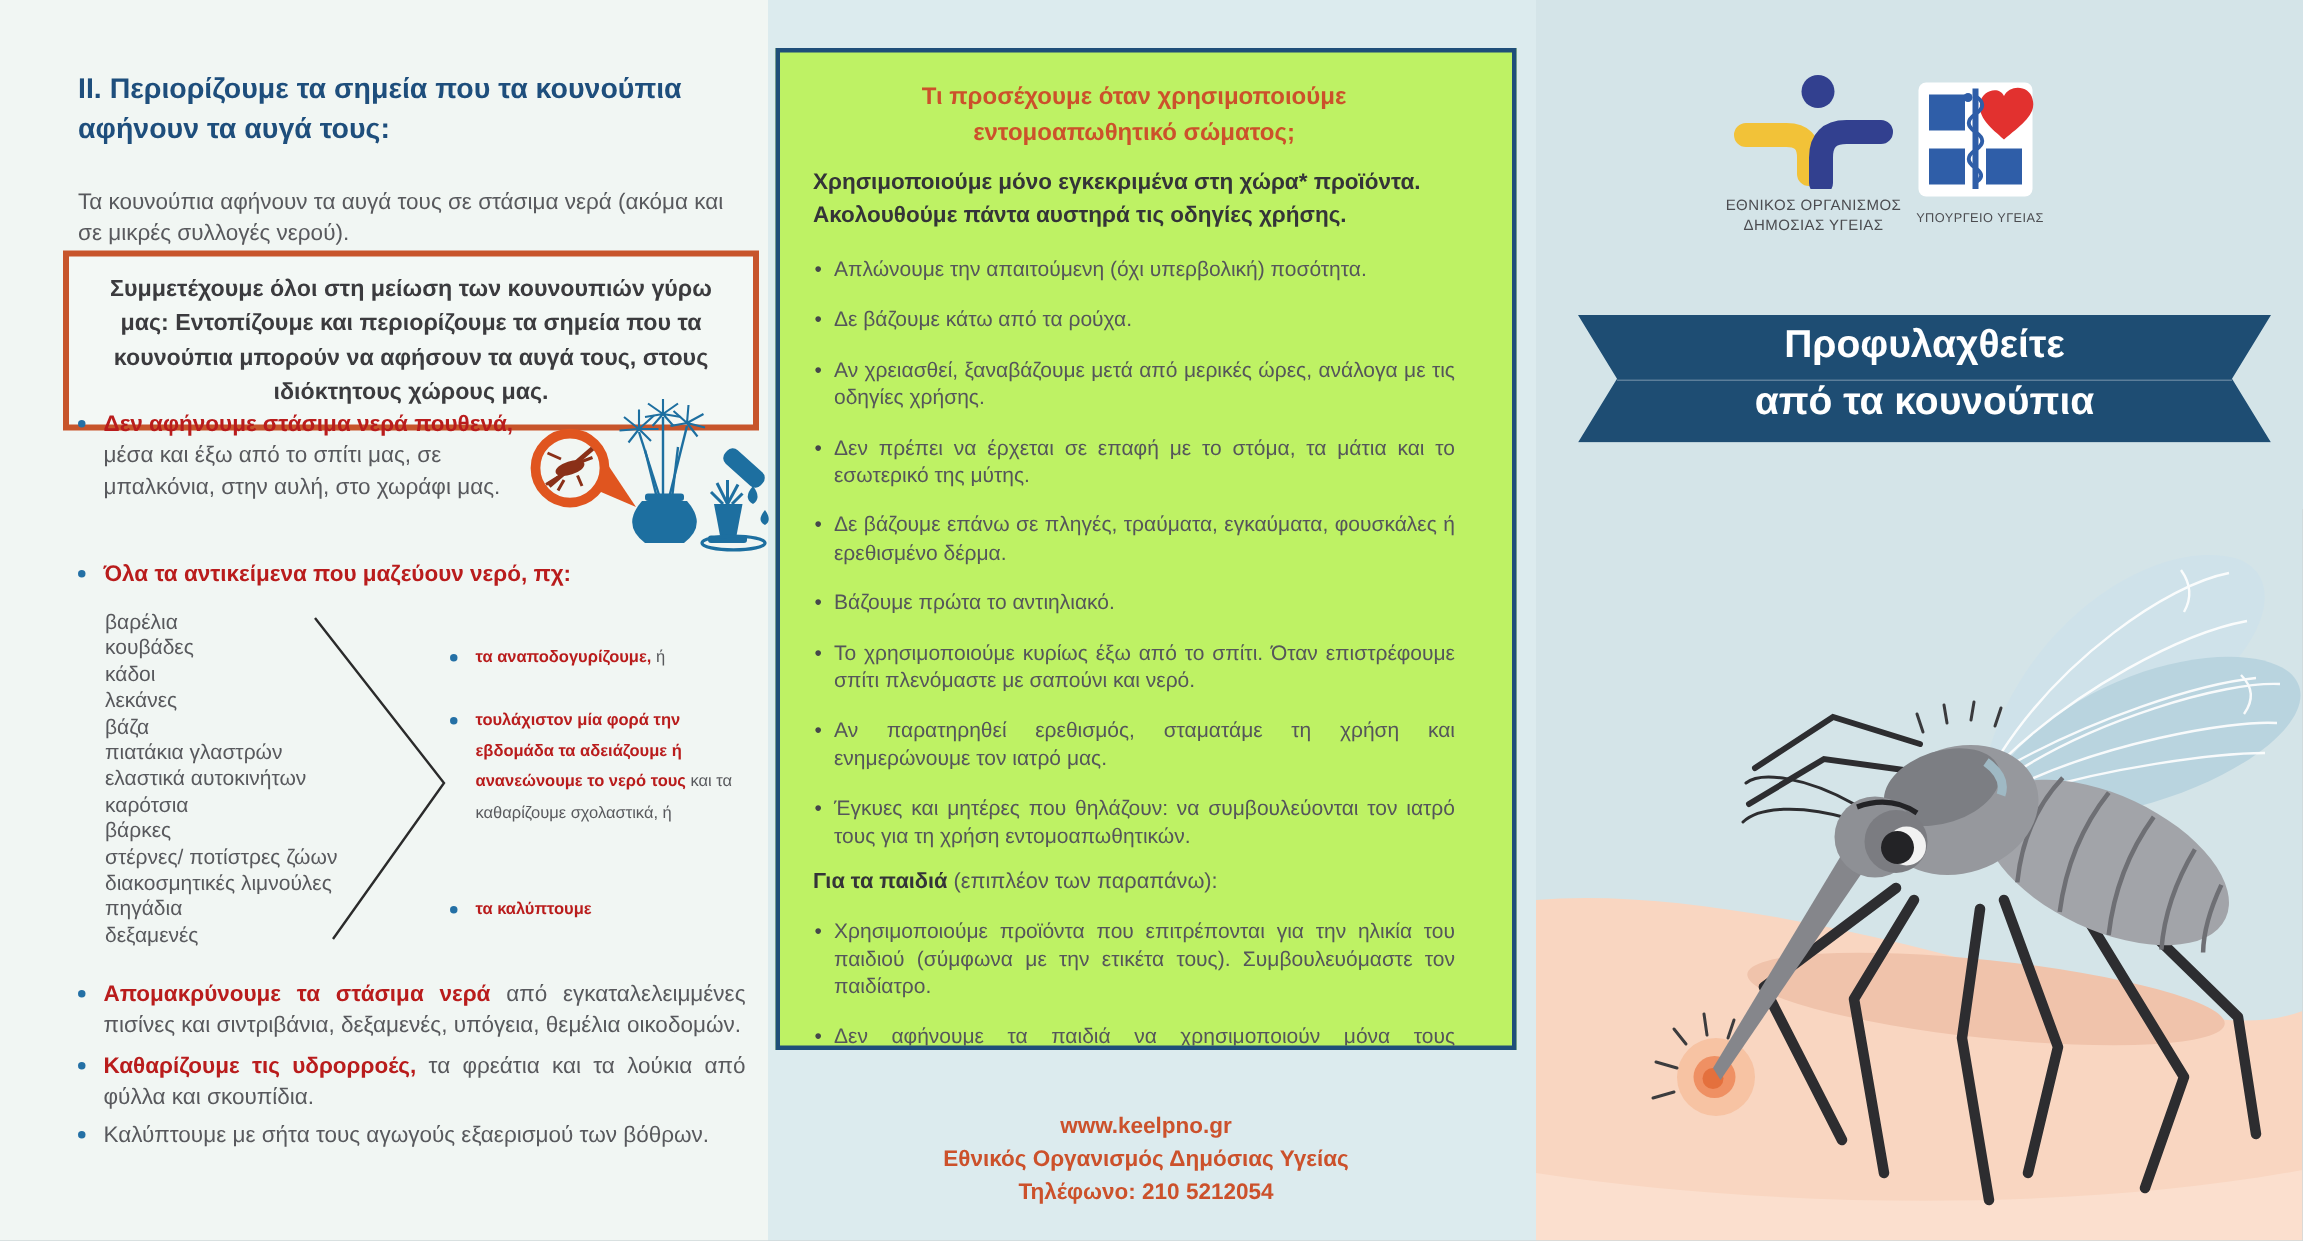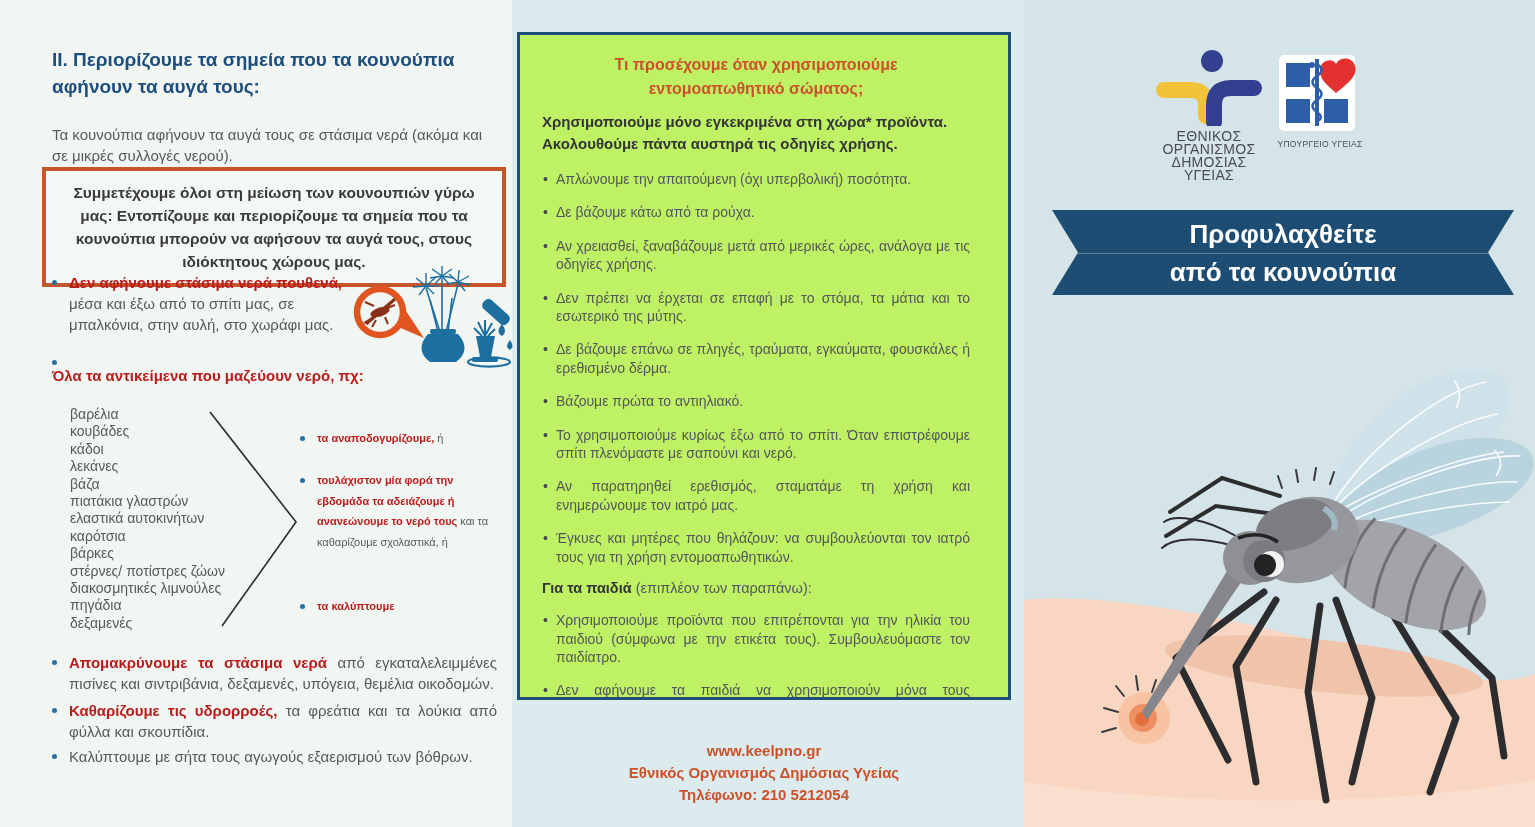--- a/index.html
+++ b/index.html
@@ -40,24 +40,24 @@
   .mb-kids-h{font-size:14.5px;color:#55565a;margin-top:14px;margin-bottom:3px;}
   .mb-kids-h .kb{font-weight:bold;color:#343438;}
   .mid-foot{position:absolute;left:565px;top:655px;width:420px;
         font-size:13.5px;color:#5b5c60;line-height:22.5px;}
   .mid-foot .lnk{font-weight:bold;color:#47484c;}
   .mid-org{position:absolute;left:517px;top:740px;width:494px;text-align:center;
         font-size:15px;font-weight:bold;color:#cc512b;line-height:22px;}
 
   
   .logo-wrap{position:absolute;}
-  .logo-caption{font-size:14px;color:#4b4c50;text-align:center;line-height:13px;letter-spacing:.3px;}
+  .logo-caption{font-size:10px;color:#4b4c50;text-align:center;line-height:13px;letter-spacing:.3px;}
   .ribbon{position:absolute;left:1052px;top:210px;width:462px;height:85px;background:#1e4d73;
       clip-path:polygon(0 0,100% 0,calc(100% - 26px) 50%,100% 100%,0 100%,26px 50%);
-      display:flex;flex-direction:column;justify-content:center;align-items:center;}
+      display:flex;flex-direction:column;align-items:center;}
   .ribbon .seam{position:absolute;left:26px;right:26px;top:50%;height:1px;background:rgba(255,255,255,.28);}
   .ribbon .rl{color:#ffffff;font-weight:bold;font-size:26px;line-height:38px;}
   .mosq-svg{position:absolute;left:1024px;top:330px;}
 </style>
 </head>
 <body>
 
 <div class="poster">
 
   <div class="panel panel-left"></div>
@@ -117,21 +117,21 @@
       <circle cx="28" cy="46" r="23" fill="#f1f6f3" stroke="#e0551f" stroke-width="6.5"></circle>
       <polygon points="44,60 72,72 52,42" fill="#e0551f"></polygon>
       <g stroke="#8a3018" stroke-width="2" fill="none">
         <ellipse cx="28" cy="46" rx="9" ry="3.4" transform="rotate(-18 28 46)" fill="#8a3018"></ellipse>
         <path d="M20 52 L12 57 M24 54 L20 61 M33 51 L36 58 M22 40 L13 36 M35 42 L43 39"></path>
         <path d="M14 58 L43 33" stroke-width="3.2"></path>
       </g>
     </g>
   </svg>
 
-  <div class="blt" style="left:52px;top:352px;width:430px;flex-direction:column;">
+  <div class="blt" style="left:52px;top:372px;width:430px;">
     <span class="dot"></span>
     <div class="txt"><span class="bb">Όλα τα αντικείμενα που μαζεύουν νερό, πχ:</span><span></span></div>
   </div>
 
   <div class="lp-items">
     <div>βαρέλια</div>
     <div>κουβάδες</div>
     <div>κάδοι</div>
     <div>λεκάνες</div>
     <div>βάζα</div>

